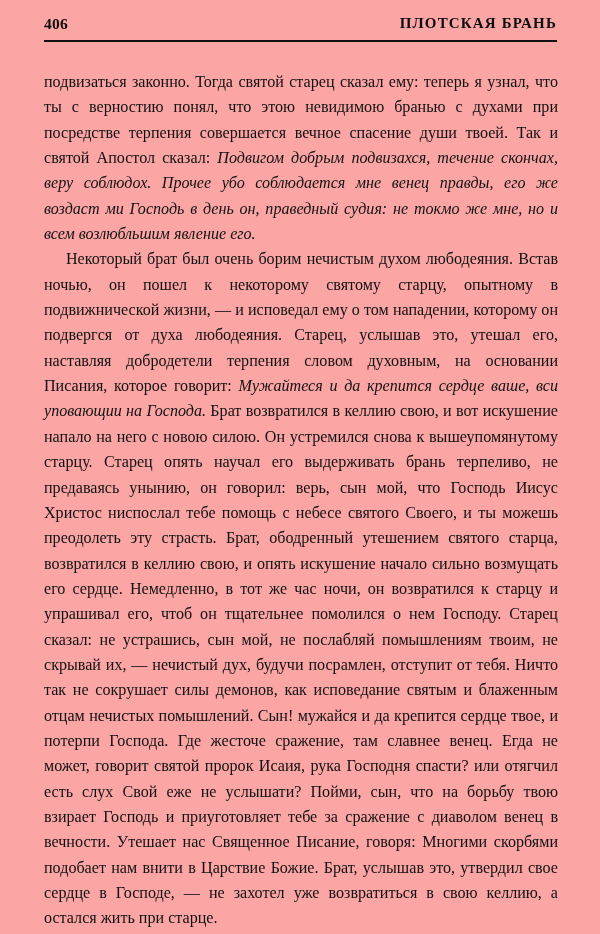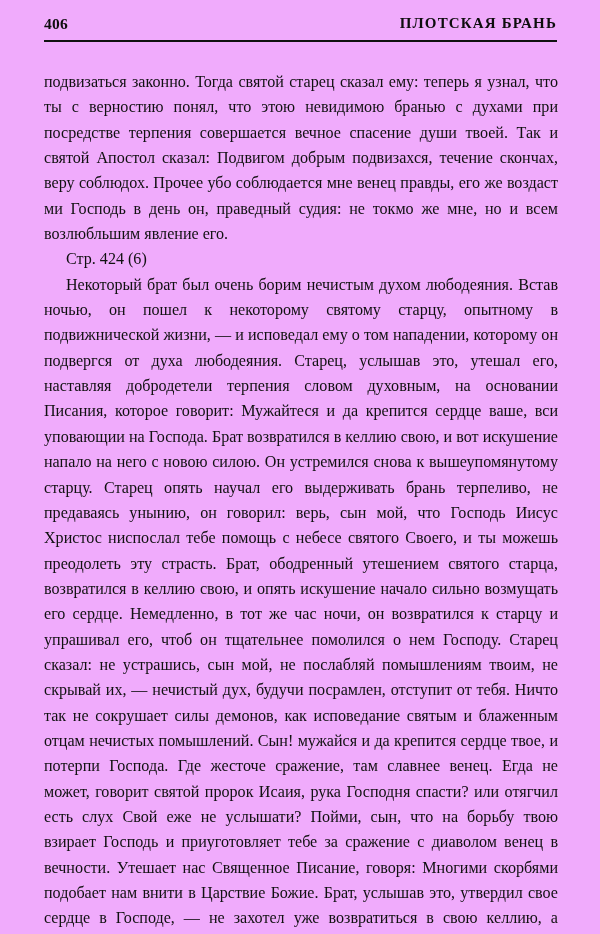--- a/index.html
+++ b/index.html
@@ -14,21 +14,21 @@
     font-family: "Liberation Serif", "DejaVu Serif", serif;
     color: #101010;
     overflow: hidden;
   }
   .page {
     position: relative;
     width: 600px;
     height: 934px;
     box-sizing: border-box;
     padding: 16px;
-    background: #f0abfc;
+    background: #fca5a5;
   }
 
   
   .running-head {
     position: absolute;
     left: 44px;
     right: 43px;
     top: 16px;
     height: 26px;
     display: flex;
@@ -76,20 +76,21 @@
     hyphens: manual;
     color: #111111;
   }
   p.indent {
     text-indent: 22px;
   }
   p.flush {
     text-indent: 0;
   }
   .ital {
+    font-style: italic;
   }
   .stanza-label {
     text-indent: 22px;
     text-align: left;
   }
 </style>
 </head>
 <body>
 
 <div class="page">
@@ -97,18 +98,17 @@
   <div class="running-head">
     <span class="folio">406</span>
     <span class="head-title">ПЛОТСКАЯ БРАНЬ</span>
   </div>
   <div class="head-rule"></div>
 
   <div class="textblock">
 
     <p class="flush"><span>подвизаться законно. Тогда святой старец сказал ему: теперь я узнал, что ты с верностию понял, что этою невидимою бранью с духами при посредстве терпения совершается вечное спасение души твоей. Так и святой Апостол сказал: </span><span class="ital">Подвигом добрым подвизахся, течение скончах, веру соблюдох. Прочее убо соблюдается мне венец правды, его же воздаст ми Господь в день он, праведный судия: не токмо же мне, но и всем возлюбльшим явление его.</span></p>
 
-    <p class="stanza-label">Стр. 424 (6)</p>
 
     <p class="indent"><span>Некоторый брат был очень борим нечистым духом любодеяния. Встав ночью, он пошел к некоторому святому старцу, опытному в подвижнической жизни, — и исповедал ему о том нападении, которому он подвергся от духа любодеяния. Старец, услышав это, утешал его, наставляя добродетели терпения словом духовным, на основании Писания, которое говорит: </span><span class="ital">Мужайтеся и да крепится сердце ваше, вси уповающии на Господа.</span><span> Брат возвратился в келлию свою, и вот искушение напало на него с новою силою. Он устремился снова к вышеупомянутому старцу. Старец опять научал его выдерживать брань терпеливо, не предаваясь унынию, он говорил: верь, сын мой, что Господь Иисус Христос ниспослал тебе помощь с небесе святого Своего, и ты можешь преодолеть эту страсть. Брат, ободренный утешением святого старца, возвратился в келлию свою, и опять искушение начало сильно возмущать его сердце. Немедленно, в тот же час ночи, он возвратился к старцу и упрашивал его, чтоб он тщательнее помолился о нем Господу. Старец сказал: не устрашись, сын мой, не послабляй помышлениям твоим, не скрывай их, — нечистый дух, будучи посрамлен, отступит от тебя. Ничто так не сокрушает силы демонов, как исповедание святым и блаженным отцам нечистых помышлений. Сын! мужайся и да крепится сердце твое, и потерпи Господа. Где жесточе сражение, там славнее венец. Егда не может, говорит святой пророк Исаия, рука Господня спасти? или отягчил есть слух Свой еже не услышати? Пойми, сын, что на борьбу твою взирает Господь и приуготовляет тебе за сражение с диаволом венец в вечности. Утешает нас Священное Писание, говоря: Многими скорбями подобает нам внити в Царствие Божие. Брат, услышав это, утвердил свое сердце в Господе, — не захотел уже возвратиться в свою келлию, а остался жить при старце.</span></p>
 
   </div>
 </div>
 
 </body></html>

